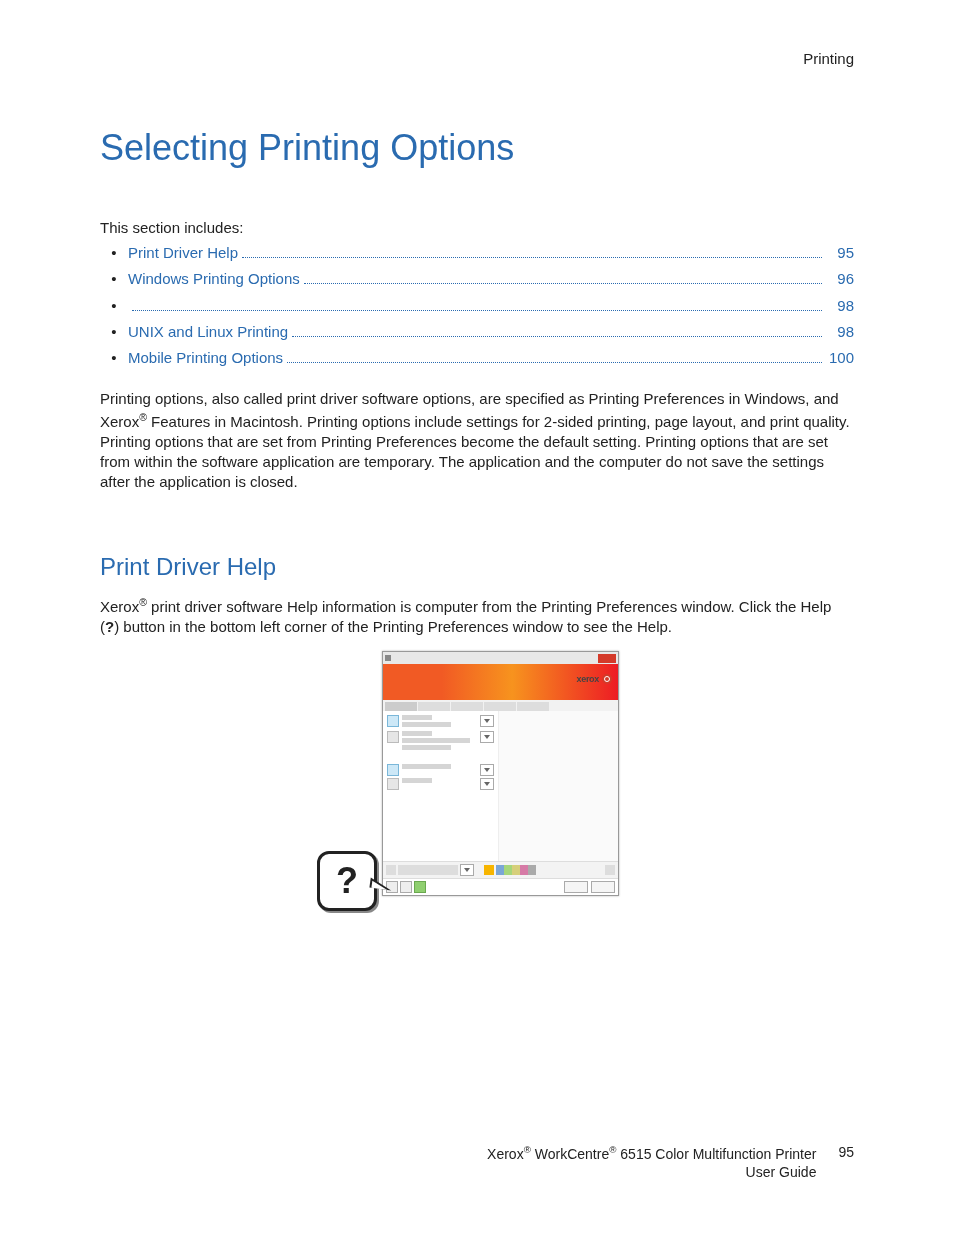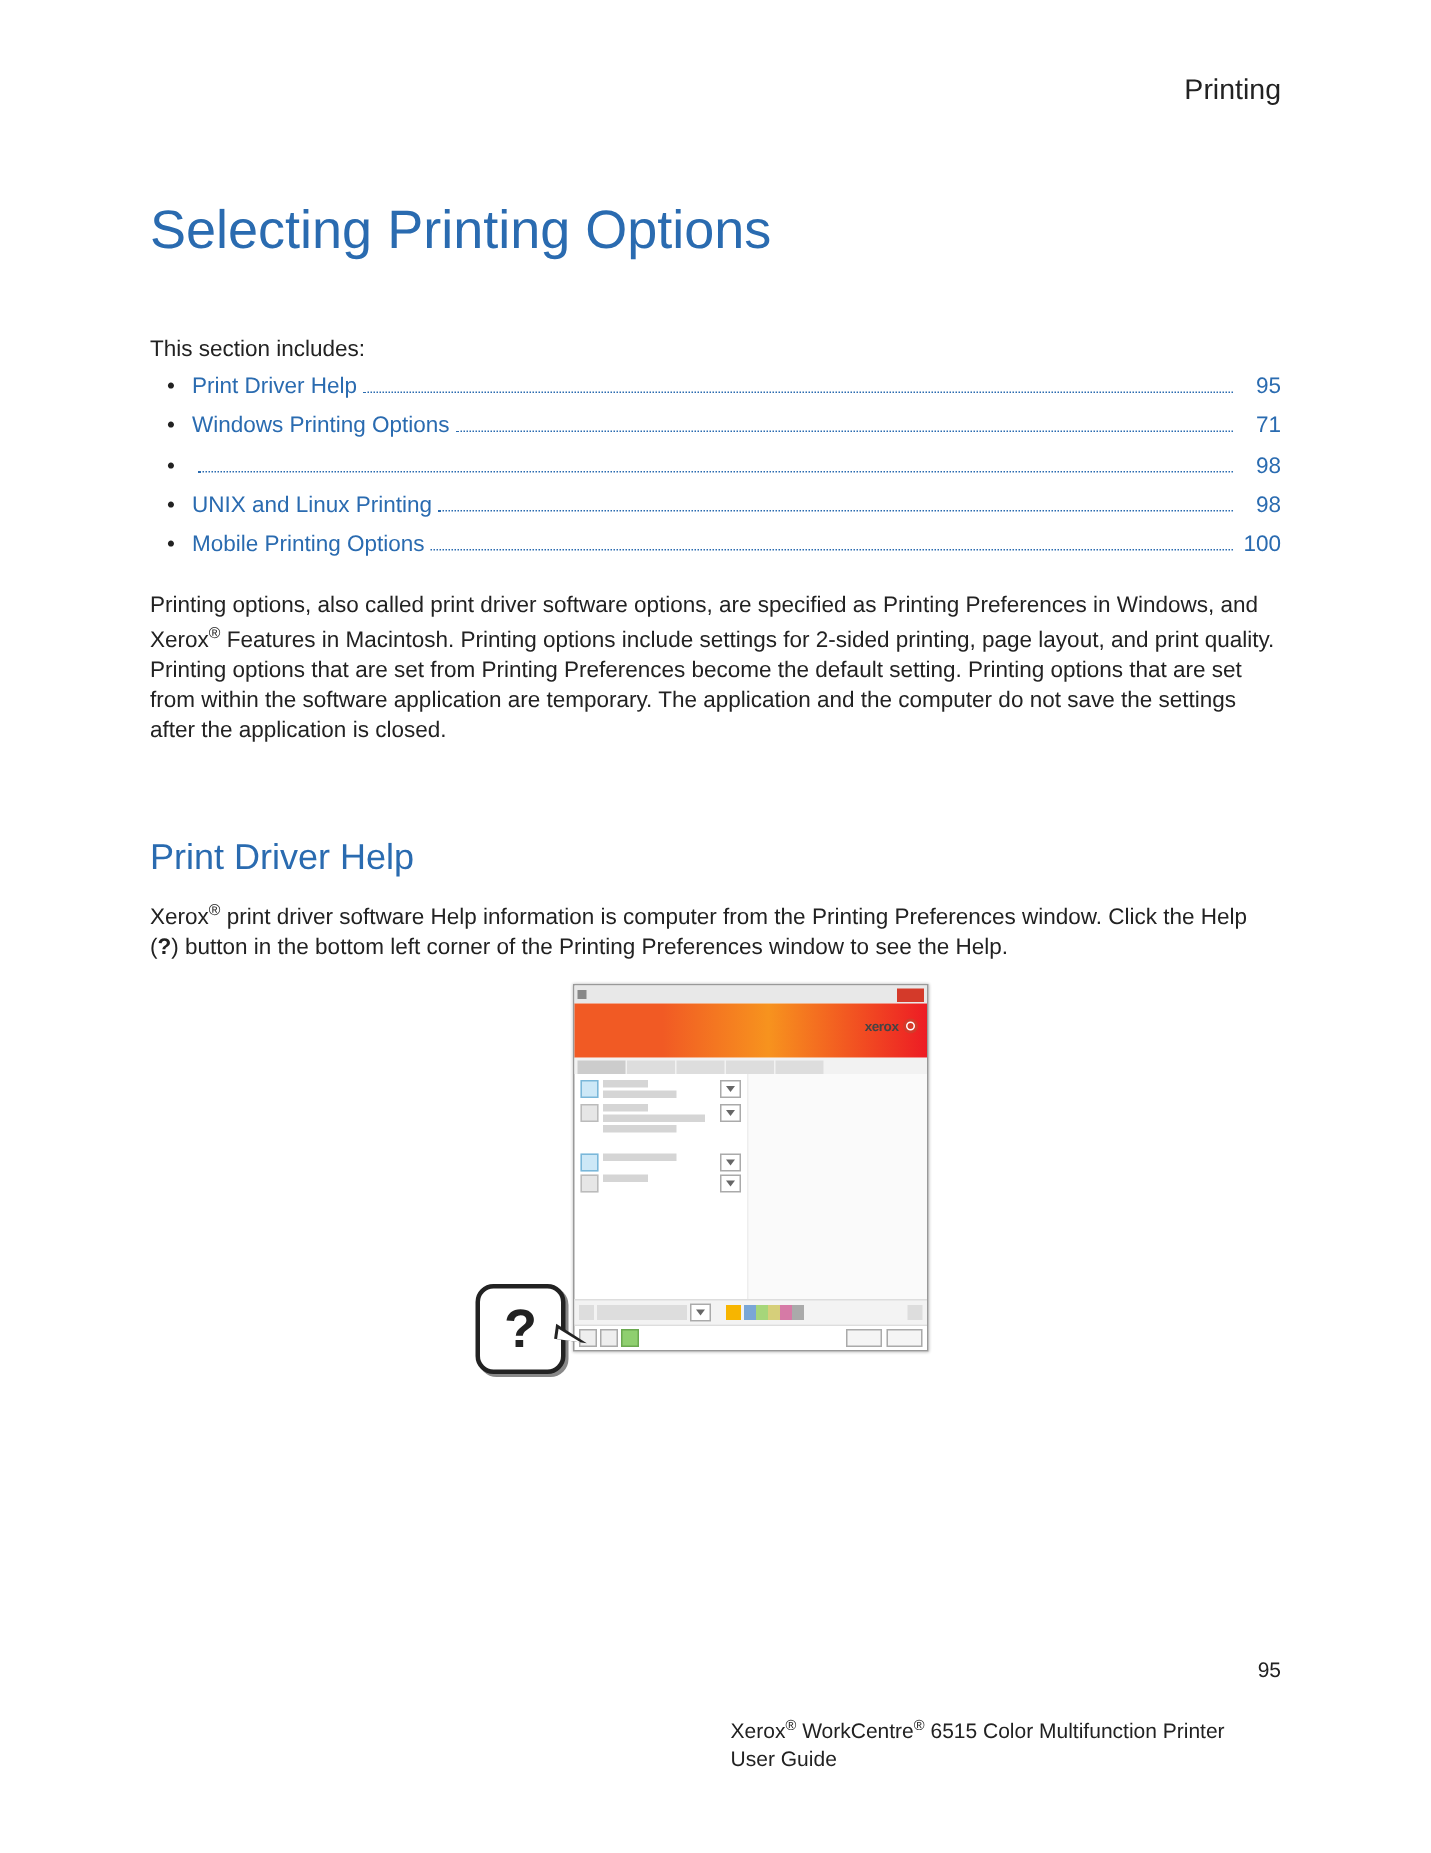--- a/index.html
+++ b/index.html
@@ -12,21 +12,21 @@
   }
   .page {
     position: relative;
     width: 954px;
     height: 1235px;
     box-sizing: border-box;
     padding: 50px 100px 0 100px;
   }
   .header-right {
     text-align: right;
-    font-size: 19px;
+    font-size: 15px;
     color: #222;
   }
   h1.title {
     color: #2a6bb0;
     font-weight: 400;
     font-size: 36px;
     margin: 60px 0 50px 0;
   }
   .intro {
     font-size: 15px;
@@ -198,21 +198,21 @@
     border-left:16px solid #fff;
   }
   
   .footer {
     position:absolute;
     bottom: 54px;
     right: 100px; left:100px;
     display:flex; justify-content:flex-end; align-items:flex-start;
     font-size:14px; color:#222;
   }
-  .footer .ft-text { line-height:1.25;margin-top:40px;}
+  .footer .ft-text { text-align:right; line-height:1.25;}
   .footer .pgnum { margin-left: 22px; }
 </style>
 </head>
 <body>
 
 <div class="page">
   <div class="header-right">Printing</div>
 
   <h1 class="title">Selecting Printing Options</h1>
 
@@ -222,21 +222,21 @@
     <li>
       <span class="bullet">•</span>
       <a href="#" class="toc-link">Print Driver Help</a>
       <span class="dots"></span>
       <span class="pg">95</span>
     </li>
     <li>
       <span class="bullet">•</span>
       <a href="#" class="toc-link">Windows Printing Options</a>
       <span class="dots"></span>
-      <span class="pg">71</span>
+      <span class="pg">96</span>
     </li>
     <li>
       <span class="bullet">•</span>
       <span class="dots"></span>
       <span class="pg">98</span>
     </li>
     <li>
       <span class="bullet">•</span>
       <a href="#" class="toc-link">UNIX and Linux Printing</a>
       <span class="dots"></span>

